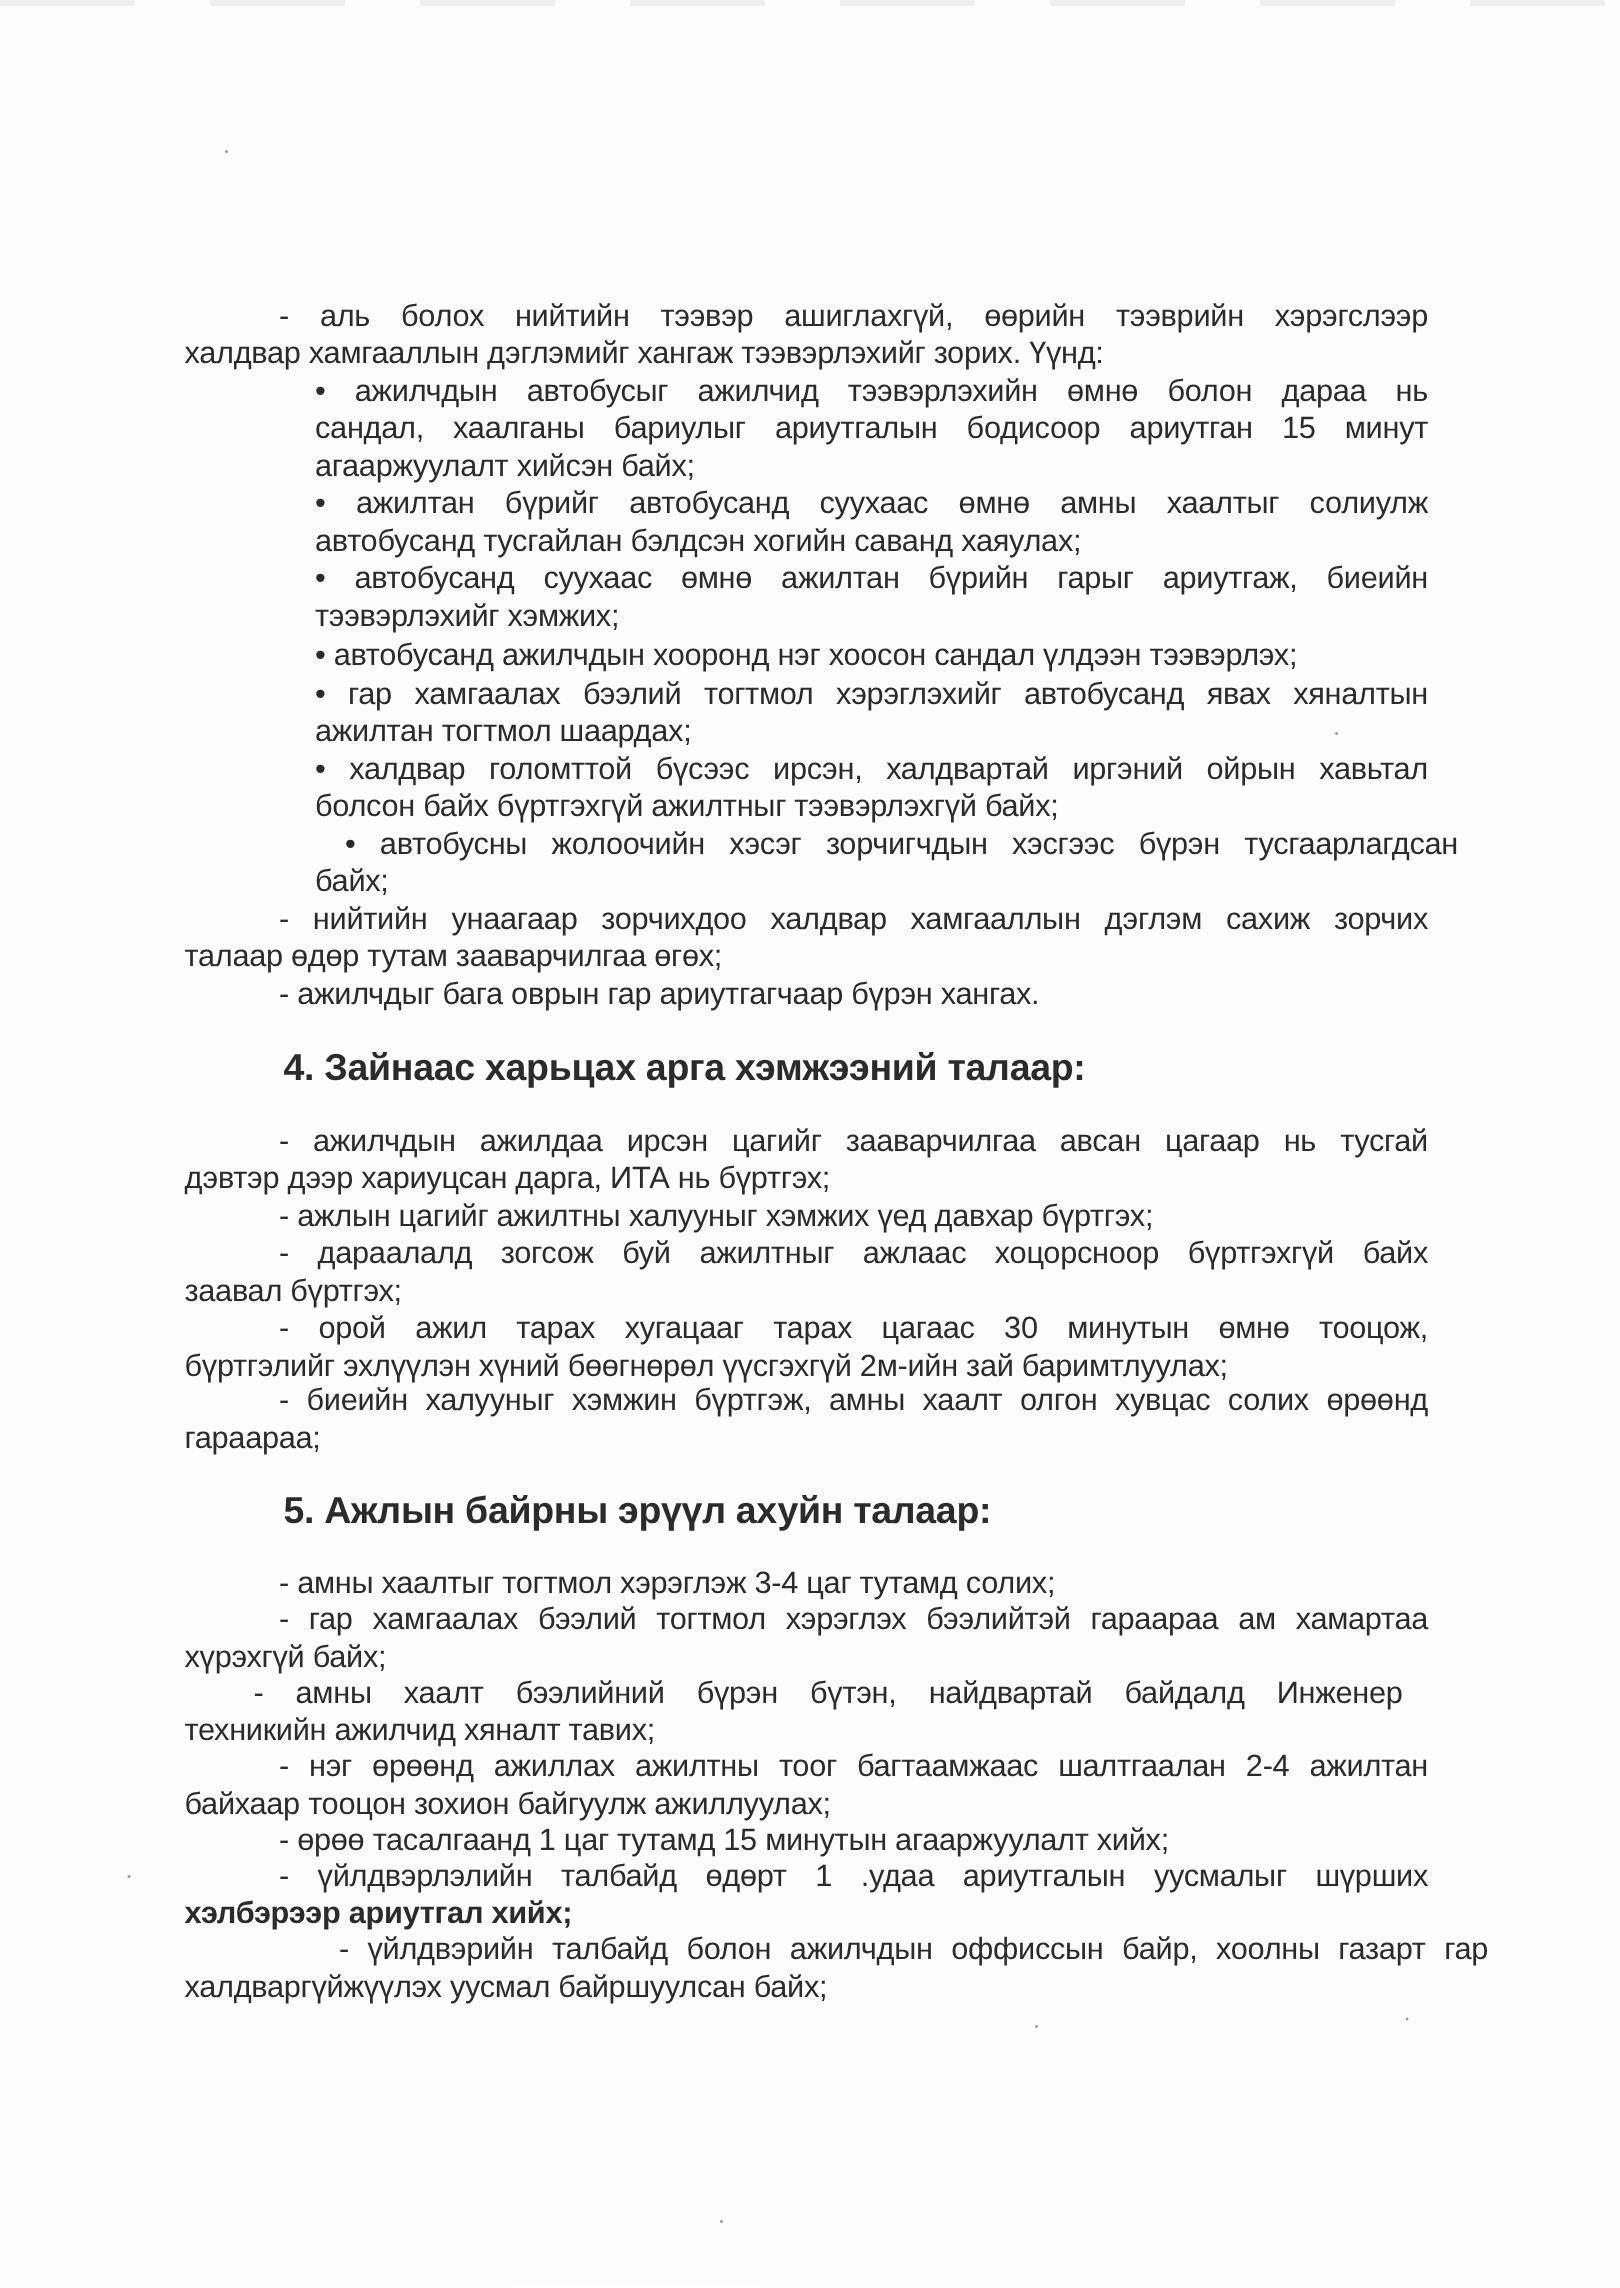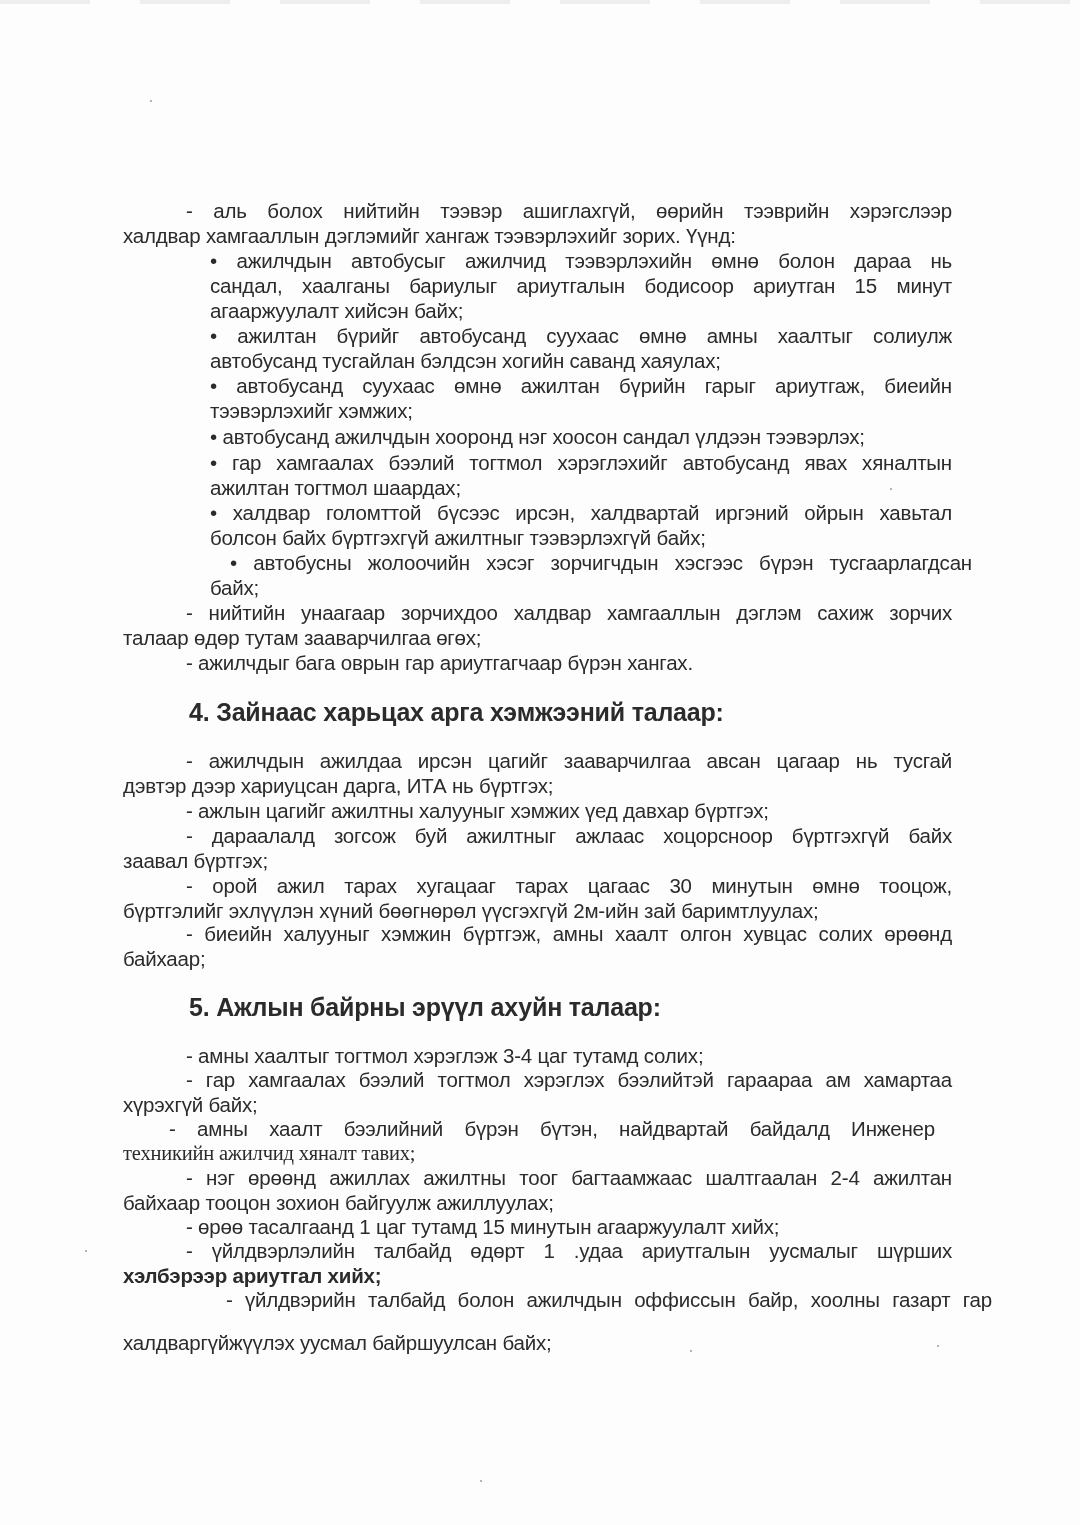--- a/index.html
+++ b/index.html
@@ -59,44 +59,44 @@
 
     <div class="line" style="left:186px; top:798px;">-  ажлын цагийг ажилтны халууныг хэмжих үед давхар бүртгэх;</div>
 
     <div class="line j" style="left:186px; top:823px; width:766px;">-  дараалалд  зогсож  буй  ажилтныг  ажлаас  хоцорсноор  бүртгэхгүй  байх</div>
     <div class="line" style="left:123px; top:848px;">заавал бүртгэх;</div>
 
     <div class="line j" style="left:186px; top:873px; width:766px;">-  орой  ажил  тарах  хугацааг  тарах  цагаас  30  минутын  өмнө  тооцож,</div>
     <div class="line" style="left:123px; top:898px;">бүртгэлийг эхлүүлэн хүний бөөгнөрөл үүсгэхгүй 2м-ийн зай баримтлуулах;</div>
 
     <div class="line j" style="left:186px; top:921px; width:766px;">-  биеийн халууныг хэмжин бүртгэж, амны хаалт олгон хувцас солих өрөөнд</div>
-    <div class="line" style="left:123px; top:946px;">байхаар;</div>
+    <div class="line" style="left:123px; top:946px;">гараараа;</div>
   </div>
 
   <div>
     <div class="line h" style="left:189px; top:995px;">5. Ажлын байрны эрүүл ахуйн талаар:</div>
 
     <div class="line" style="left:186px; top:1043px;">-  амны хаалтыг тогтмол хэрэглэж 3-4 цаг тутамд солих;</div>
 
     <div class="line j" style="left:186px; top:1067px; width:766px;">-  гар хамгаалах бээлий тогтмол хэрэглэх бээлийтэй гараараа ам хамартаа</div>
     <div class="line" style="left:123px; top:1092px;">хүрэхгүй байх;</div>
 
     <div class="line j" style="left:169px; top:1116px; width:766px;">-  амны  хаалт  бээлийний  бүрэн  бүтэн,  найдвартай  байдалд  Инженер</div>
-    <div class="line" style="left:123px; top:1141px;font-family:Liberation Serif, serif;">техникийн ажилчид хяналт тавих;</div>
+    <div class="line" style="left:123px; top:1141px;">техникийн ажилчид хяналт тавих;</div>
 
     <div class="line j" style="left:186px; top:1165px; width:766px;">-  нэг өрөөнд ажиллах ажилтны тоог багтаамжаас шалтгаалан 2-4 ажилтан</div>
     <div class="line" style="left:123px; top:1190px;">байхаар тооцон зохион байгуулж ажиллуулах;</div>
 
     <div class="line" style="left:186px; top:1214px;">-  өрөө тасалгаанд 1 цаг тутамд 15 минутын агааржуулалт хийх;</div>
 
     <div class="line j" style="left:186px; top:1238px; width:766px;">-  үйлдвэрлэлийн  талбайд  өдөрт  1 .удаа  ариутгалын  уусмалыг  шүрших</div>
     <div class="line" style="left:123px; top:1263px;font-weight:bold;">хэлбэрээр ариутгал хийх;</div>
 
     <div class="line j" style="left:186px; top:1287px; width:766px;margin-left:40px;">-  үйлдвэрийн талбайд болон ажилчдын оффиссын байр, хоолны газарт гар</div>
-    <div class="line" style="left:123px; top:1312px;margin-top:18px;">халдваргүйжүүлэх уусмал байршуулсан байх;</div>
+    <div class="line" style="left:123px; top:1312px;">халдваргүйжүүлэх уусмал байршуулсан байх;</div>
   </div>
 
   <div class="speck" style="left:150px; top:100px;"></div>
   <div class="speck" style="left:890px; top:488px;"></div>
   <div class="speck" style="left:85px; top:1250px;"></div>
   <div class="speck" style="left:937px; top:1345px;"></div>
   <div class="speck" style="left:480px; top:1480px;"></div>
   <div class="speck" style="left:690px; top:1350px;"></div>
 </div>
 

